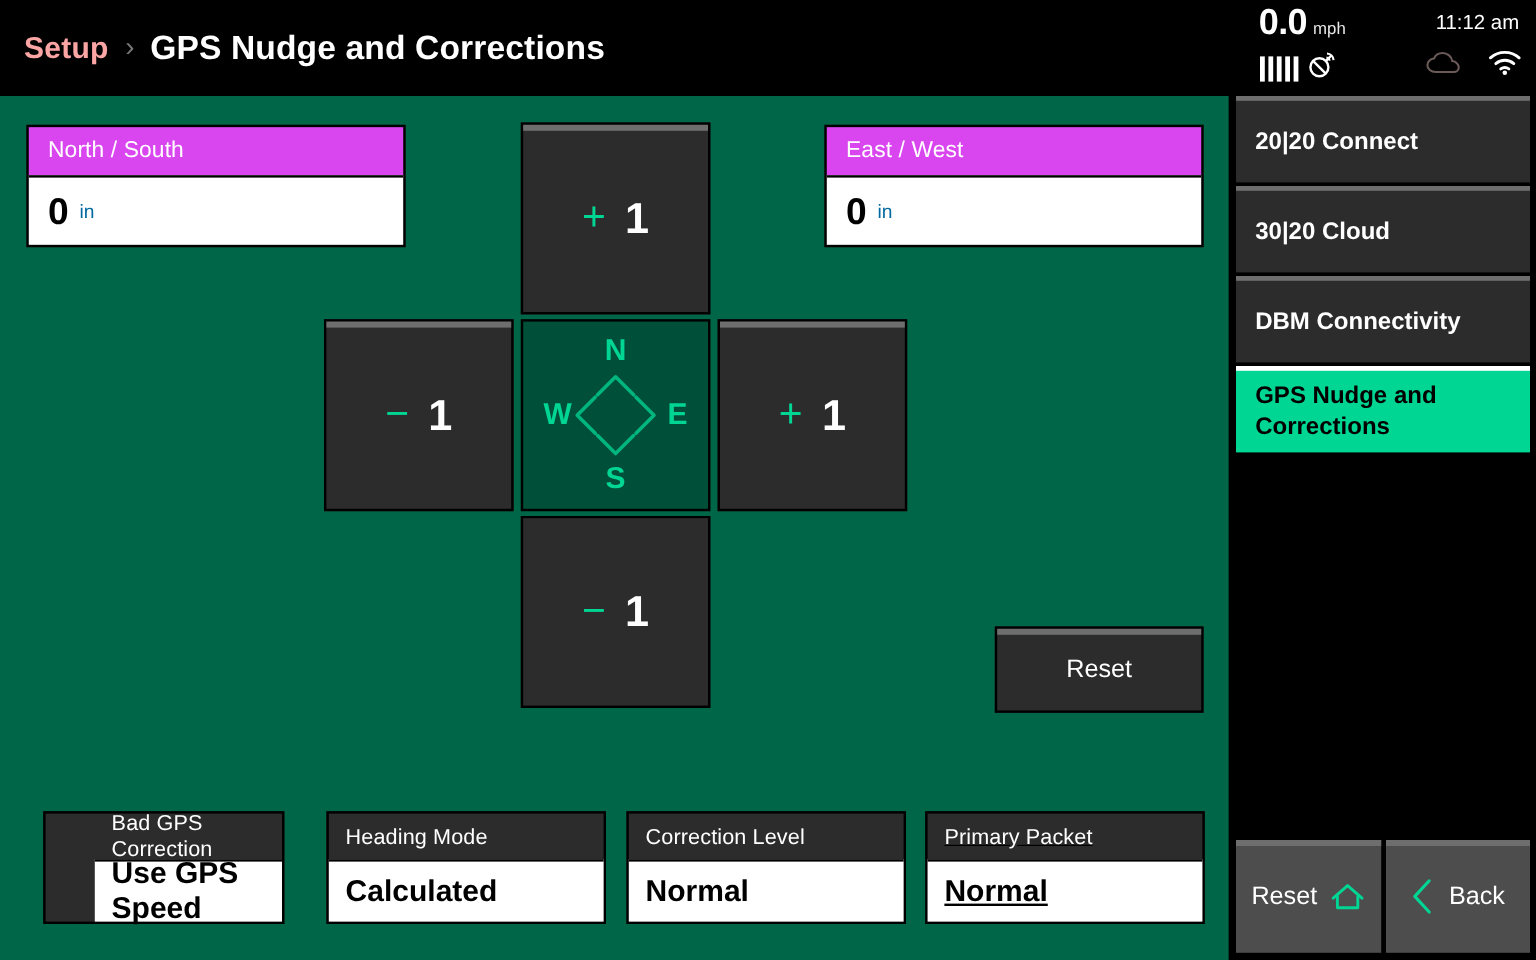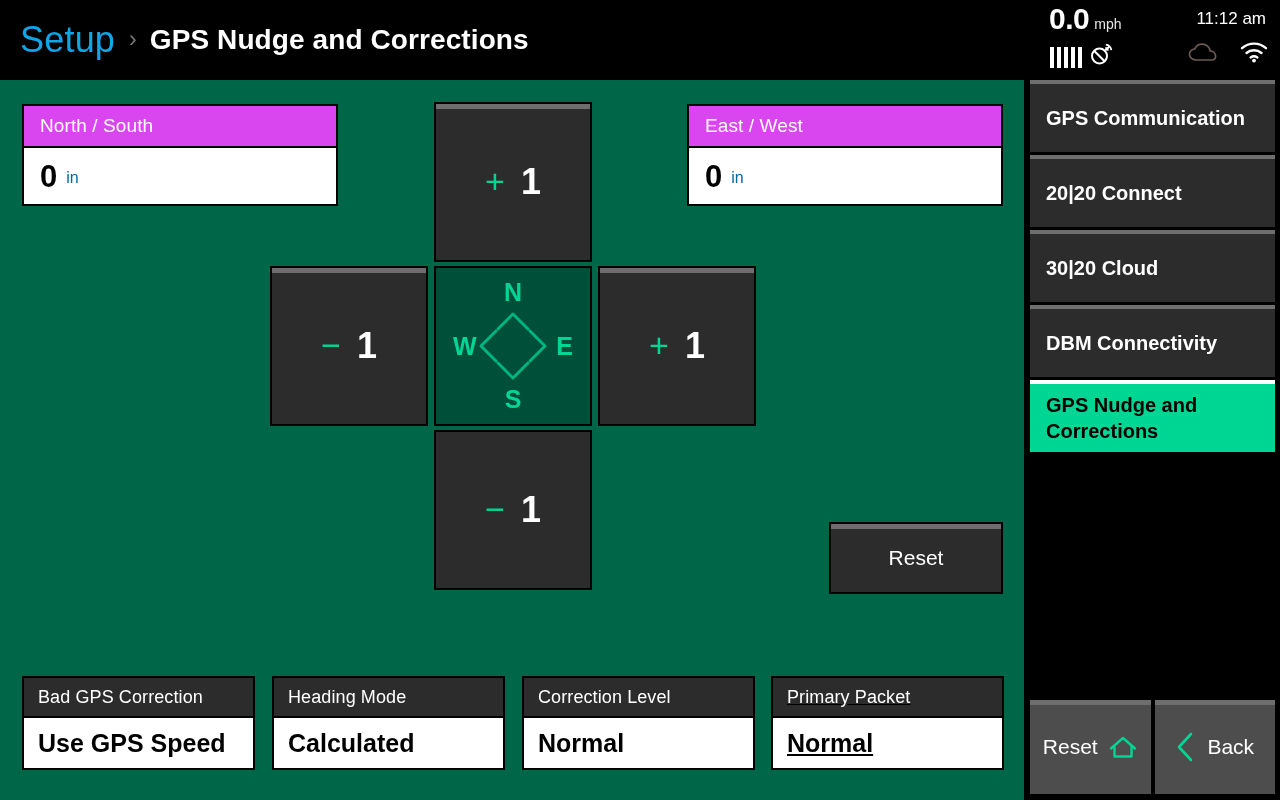--- a/index.html
+++ b/index.html
@@ -17,23 +17,23 @@
 
   
   .topbar {
     position: absolute; left: 0; top: 0;
     width: 1024px; height: 80px;
     background: #000;
     display: flex; align-items: center;
     padding-left: 20px;
   }
   .crumb-setup {
-    color: #0ea5e9;
-    font-size: 36px;
-    font-weight: 400;
+    color: #fca5a5;
+    font-size: 25px;
+    font-weight: 700;
     letter-spacing: .2px;
   }
   .crumb-sep {
     color: #777;
     font-size: 23px;
     margin: 0 13px 0 14px;
     line-height: 1;
     transform: translateY(-1px);
   }
   .crumb-title {
@@ -177,21 +177,21 @@
   .setting .s-label {
     height: 38px; color: #fff; font-size: 18px;
     display: flex; align-items: center; padding-left: 14px;
     letter-spacing: .1px;
   }
   .setting .s-value {
     background: #fff; height: 52px; border-top: 2px solid #000;
     display: flex; align-items: center; padding-left: 14px;
     color: #000; font-size: 25px; font-weight: 700;
   }
-  #set-0 { left: 22px;  width: 233px; }
+  #set-0 { left: 36px;  width: 201px; padding-left: 41px; }
   #set-1 { left: 272px; width: 233px; }
   #set-2 { left: 522px; width: 233px; }
   #set-3 { left: 771px; width: 233px; text-decoration: underline; }
 
   
   .sidebar {
     position: absolute; left: 1024px; top: 80px;
     width: 256px; height: 720px;
     background: #000;
   }
@@ -357,23 +357,20 @@
     </div>
     <div class="setting" id="set-3">
       <div class="s-label">Primary Packet</div>
       <div class="s-value">Normal</div>
     </div>
   </div>
 
   <div class="sidebar">
     <div class="menu">
       <div class="menu-item">
-        <span>GPS Communication</span>
-      </div>
-      <div class="menu-item">
         <span>20|20 Connect</span>
       </div>
       <div class="menu-item">
         <span>30|20 Cloud</span>
       </div>
       <div class="menu-item">
         <span>DBM Connectivity</span>
       </div>
       <div class="menu-item active">
         <span>GPS Nudge and Corrections</span>

